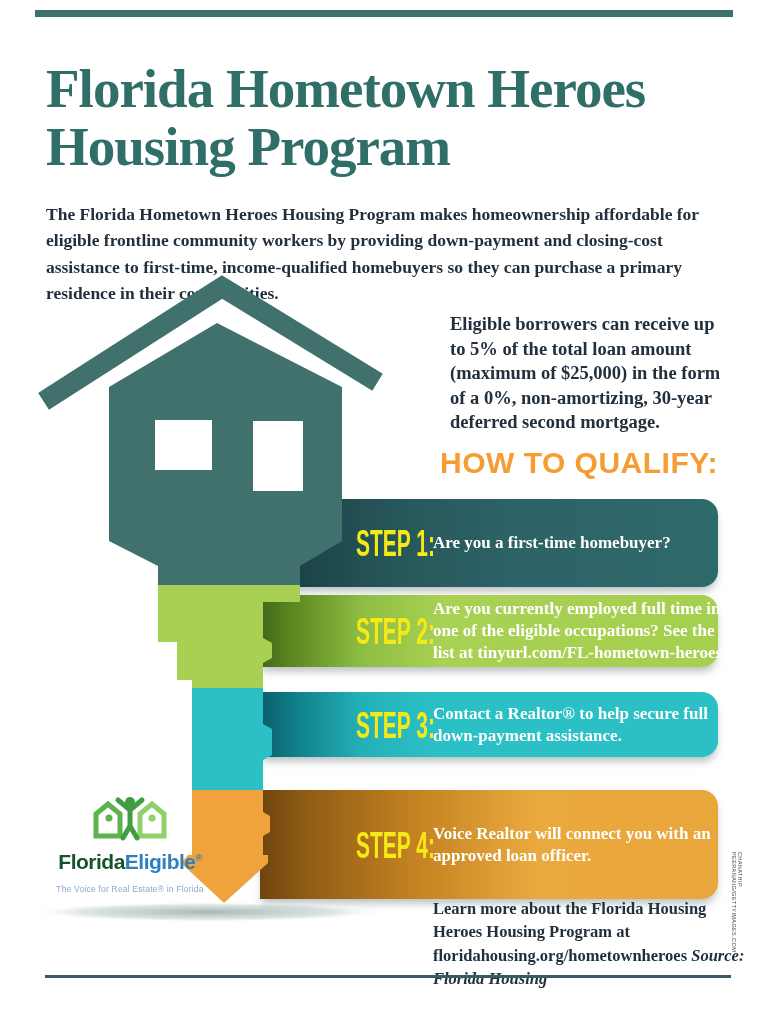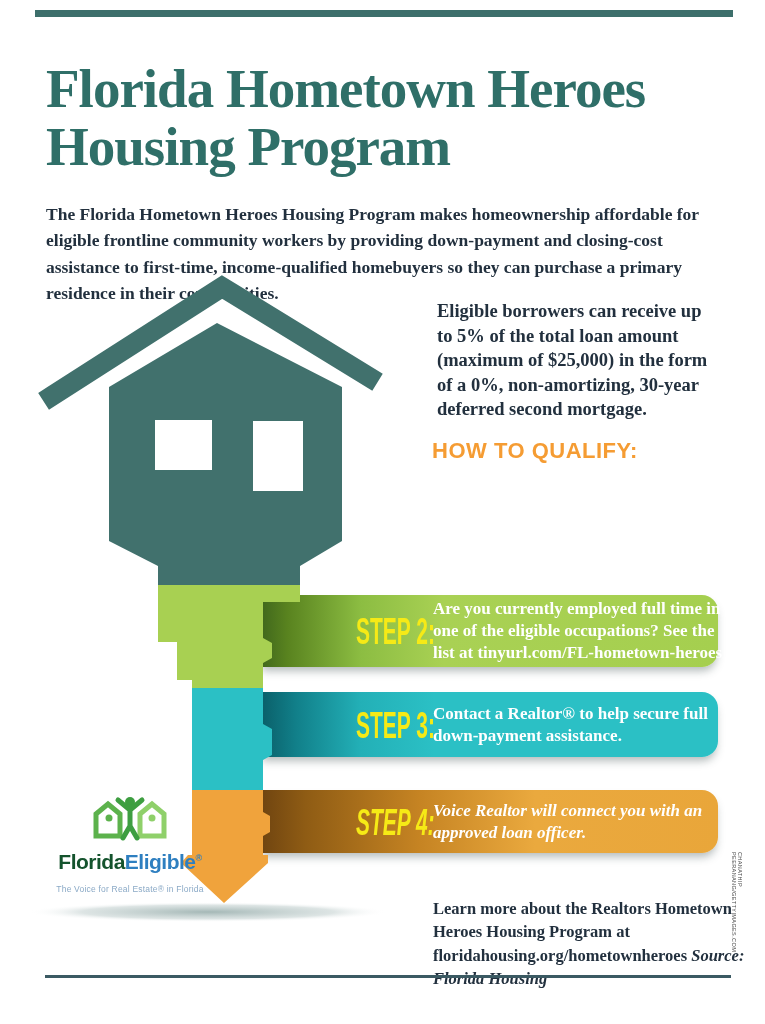--- a/index.html
+++ b/index.html
@@ -10,37 +10,37 @@
   .rule-bottom{left:45px;top:975px;width:686px;height:3px;background:#3b5a63;}
 
   .title{position:absolute;left:46px;top:60px;margin:0;color:#2f6f68;
          font-family:"Liberation Serif",serif;font-weight:bold;
          font-size:55px;line-height:1.05;letter-spacing:-1px;}
   .title span{display:block;}
 
   .intro{position:absolute;left:46px;top:201px;width:676px;margin:0;
          color:#22303e;font-weight:bold;font-size:17.5px;line-height:1.5;}
 
-  .benefit{position:absolute;left:433px;top:295px;width:272px;margin:4px;
+  .benefit{position:absolute;left:433px;top:295px;width:272px;margin:17px;
            color:#22303e;font-weight:bold;font-size:18.5px;line-height:1.33;}
 
-  .qualify{position:absolute;left:432px;top:438px;margin:0;color:#f59c33;
+  .qualify{position:absolute;left:432px;top:438px;margin:8px;color:#f59c33;
            font-family:"Liberation Sans",sans-serif;font-weight:bold;
-           font-size:22px;letter-spacing:0.5px;}
+           font-size:30px;letter-spacing:0.5px;}
 
   .banner{position:absolute;left:260px;width:458px;border-radius:0 16px 16px 0;
           box-shadow:0 6px 8px -2px rgba(40,60,60,.35);}
   .banner-1{top:499px;height:88px;
     background:linear-gradient(90deg,#16383b 0%,#1d474a 12%,#27575b 30%,#2d6266 55%,#2f6a6b 100%);}
   .banner-2{top:595px;height:72px;
     background:linear-gradient(90deg,#3f661c 0%,#59831f 6%,#8cbd42 22%,#a9d154 40%,#a5cf4f 100%);}
   .banner-3{top:692px;height:65px;
     background:linear-gradient(90deg,#0a5e68 0%,#11808a 8%,#23b0b7 22%,#2bc0c5 38%,#2bc0c5 100%);}
-  .banner-4{top:790px;height:63px;
-    background:linear-gradient(90deg,#6f4410 0%,#8f5c14 10%,#c68423 35%,#eaa93e 60%,#e9a63a 100%);font-style:italic;}
+  .banner-4{top:790px;height:109px;
+    background:linear-gradient(90deg,#6f4410 0%,#8f5c14 10%,#c68423 35%,#eaa93e 60%,#e9a63a 100%);}
 
   .step-label{position:absolute;left:96px;top:50%;
               transform:translateY(-50%) scale(.6,1.08);transform-origin:left center;
               color:#f6ea16;font-family:"Liberation Sans",sans-serif;
               font-weight:bold;font-size:35px;white-space:nowrap;}
   .step-text{position:absolute;left:173px;top:50%;transform:translateY(-50%);
              width:300px;color:#ffffff;font-weight:bold;font-size:17px;line-height:1.3;}
 
   .keyart{position:absolute;left:0;top:0;width:765px;height:1024px;pointer-events:none;}
 
@@ -71,20 +71,24 @@
     <span>Florida Hometown Heroes</span>
     <span>Housing Program</span>
   </h1>
 
   <p class="intro">The Florida Hometown Heroes Housing Program makes homeownership affordable for eligible frontline community workers by providing down-payment and closing-cost assistance to first-time, income-qualified homebuyers so they can purchase a primary residence in their communities.</p>
 
   <p class="benefit">Eligible borrowers can receive up to 5% of the total loan amount (maximum of $25,000) in the form of a 0%, non-amortizing, 30-year deferred second mortgage.</p>
 
   <h2 class="qualify">HOW TO QUALIFY:</h2>
 
+  <div class="banner banner-1">
+    <div class="step-label">STEP 1:</div>
+    <div class="step-text">Are you a first-time homebuyer?</div>
+  </div>
   <div class="banner banner-2">
     <div class="step-label">STEP 2:</div>
     <div class="step-text">Are you currently employed full time in one of the eligible occupations? See the list at tinyurl.com/FL-hometown-heroes</div>
   </div>
   <div class="banner banner-3">
     <div class="step-label">STEP 3:</div>
     <div class="step-text">Contact a Realtor® to help secure full down-payment assistance.</div>
   </div>
   <div class="banner banner-4">
     <div class="step-label">STEP 4:</div>
@@ -118,21 +122,21 @@
       <circle cx="27" cy="26" r="3.5" fill="#5cb24c"></circle>
       <circle cx="70" cy="26" r="3.5" fill="#8fd06a"></circle>
     </svg>
     <div class="logo-name">
       <span class="logo-green">Florida</span><span class="logo-blue">Eligible</span><span class="logo-reg">®</span>
     </div>
     <div class="logo-tag">The Voice for Real Estate® in Florida</div>
   </div>
 
   <p class="learn">
-    <span>Learn more about the Realtors Hometown Heroes Housing Program at floridahousing.org/hometownheroes </span>
+    <span>Learn more about the Florida Housing Heroes Housing Program at floridahousing.org/hometownheroes </span>
     <span class="source">Source: Florida Housing</span>
   </p>
 
   <div class="credit">CHANATHIP PEERANANG/GETTYIMAGES.COM</div>
 
   <div class="rule rule-bottom"></div>
 
 </div>
 
 </body></html>

